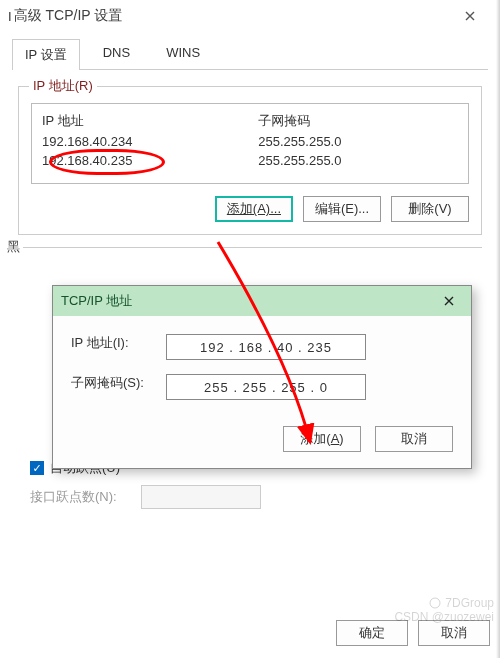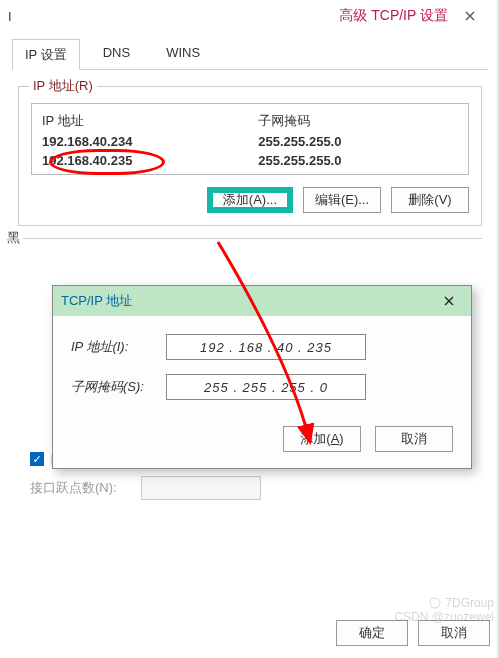--- a/index.html
+++ b/index.html
@@ -1,40 +1,40 @@
 <!DOCTYPE html>
 <html><head>
 <meta charset="utf-8">
 <style>
   * { box-sizing: border-box; font-family: "Microsoft YaHei", "Segoe UI", sans-serif; }
   body { margin:0; background:#fff; width:500px; height:658px; overflow:hidden; position:relative; color:#333; font-size:13px; }
   .titlebar { display:flex; align-items:center; height:32px; padding:0 8px; background:#fff; color:#555; }
-  .titlebar-title { flex:1; font-size:14px; color:#be185d;text-align:right; }
+  .titlebar-title { flex:1; font-size:14px; color:#404040; }
   .titlebar-close { width:44px; height:32px; display:flex; align-items:center; justify-content:center; color:#555; }
   .tabs { display:flex; border-bottom:1px solid #ccc; margin:6px 12px 0 12px; }
   .tab { padding:6px 12px; border:1px solid transparent; border-bottom:none; margin-right:10px; color:#333; }
   .tab.active { border-color:#ccc; background:#fff; position:relative; top:1px; }
   .group { border:1px solid #ccc; margin:16px 18px 8px 18px; padding:10px 12px 12px 12px; position:relative; }
   .group-legend { position:absolute; top:-10px; left:10px; background:#fff; padding:0 4px; color:#7f1d1d; }
-  .ip-table { border:1px solid #bbb; background:#fff; padding:6px 0 4px 0; margin-top:6px; }
+  .ip-table { border:1px solid #bbb; background:#fff; padding:6px 0 13px 0; margin-top:6px; }
   .ip-thead, .ip-row { display:flex; padding:2px 10px; }
   .ip-thead { color:#333; font-weight:normal; border-bottom:0; }
   .ip-cell-a { width:52%; }
   .ip-cell-b { width:48%; }
-  .ip-row { color:#333;font-weight:bold; }
+  .ip-row { color:#333; }
   .circle-annot { position:absolute; border:3px solid #f00; border-radius:50% / 60%; pointer-events:none; }
   .btn-row { display:flex; justify-content:flex-end; gap:10px; margin-top:12px; }
   .btn { min-width:78px; height:26px; background:#fdfdfd; border:1px solid #999; display:flex; align-items:center; justify-content:center; padding:0 10px; font-size:13px; }
-  .btn-red { border:6px solid #14b8a6; }
+  .btn-red { border:2px solid #14b8a6;text-decoration:underline; }
   .modal { position:absolute; left:52px; top:285px; width:420px; background:#fdfdfd; border:1px solid #888; box-shadow:4px 4px 10px rgba(0,0,0,0.25); }
-  .modal-title { display:flex; align-items:center; height:30px; background:#bfe5c7; padding:0 8px; color:#0369a1; }
+  .modal-title { display:flex; align-items:center; height:30px; background:#bfe5c7; padding:0 8px; color:#14532d; }
   .modal-title-text { flex:1; }
   .modal-close { width:28px; text-align:center; }
   .modal-body { padding:18px 18px 6px 18px; }
-  .field { display:flex; align-items:center; margin-bottom:14px;font-style:italic; }
+  .field { display:flex; margin-bottom:14px; }
   .field-label { width:95px; }
   .ip-input { width:200px; height:26px; border:1px solid #888; display:flex; align-items:center; justify-content:center; background:#fff; letter-spacing:1px; }
   .modal-btns { display:flex; justify-content:flex-end; gap:14px; padding:6px 18px 16px 18px; }
   .auto-row { display:flex; align-items:center; margin:22px 24px 6px 30px; gap:6px; }
   .chk { width:14px; height:14px; background:#0067c0; border:1px solid #0067c0; display:inline-flex; align-items:center; justify-content:center; color:#fff; font-size:11px; }
   .metric-row { display:flex; align-items:center; margin:8px 24px 0 30px; gap:24px; color:#9a9a9a; }
   .metric-input { width:120px; height:24px; border:1px solid #ccc; background:#f6f6f6; }
   .footer { position:absolute; bottom:12px; right:10px; display:flex; gap:10px; }
   svg.arrow { position:absolute; pointer-events:none; }
   .shadow-strip { position:absolute; right:0; top:0; width:4px; height:100%; background:linear-gradient(to left, rgba(0,0,0,0.18), transparent); }

